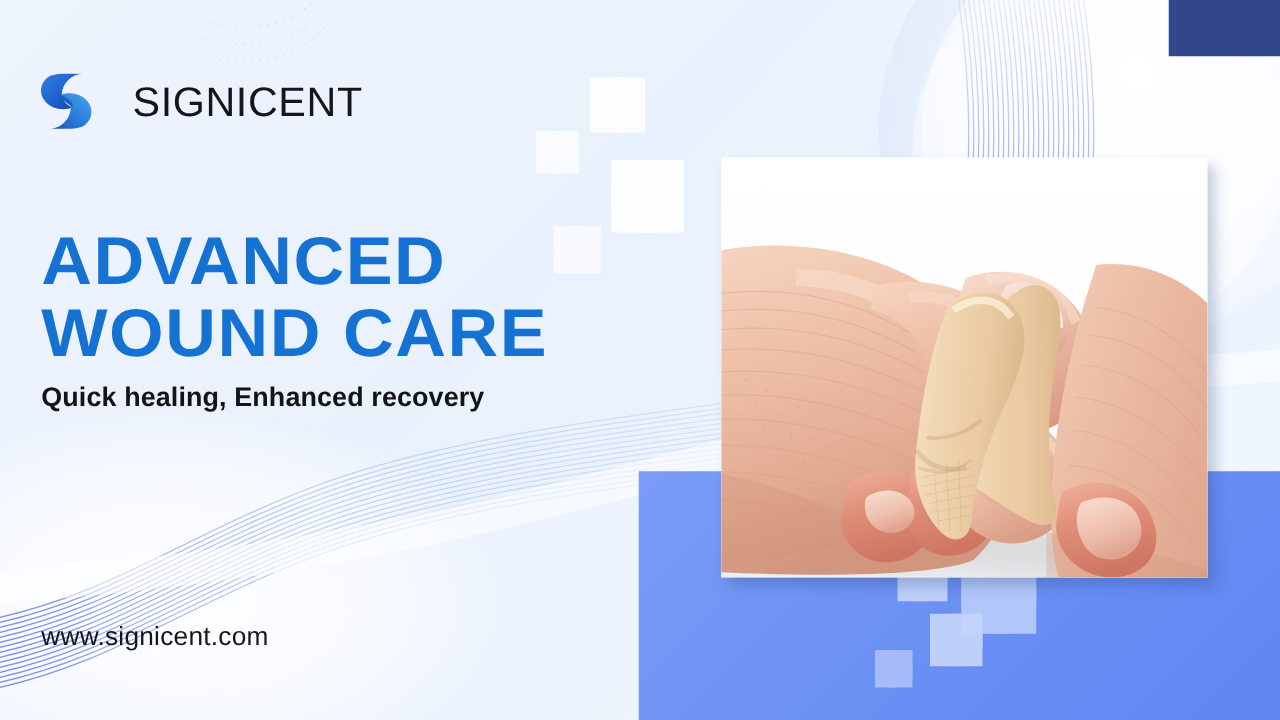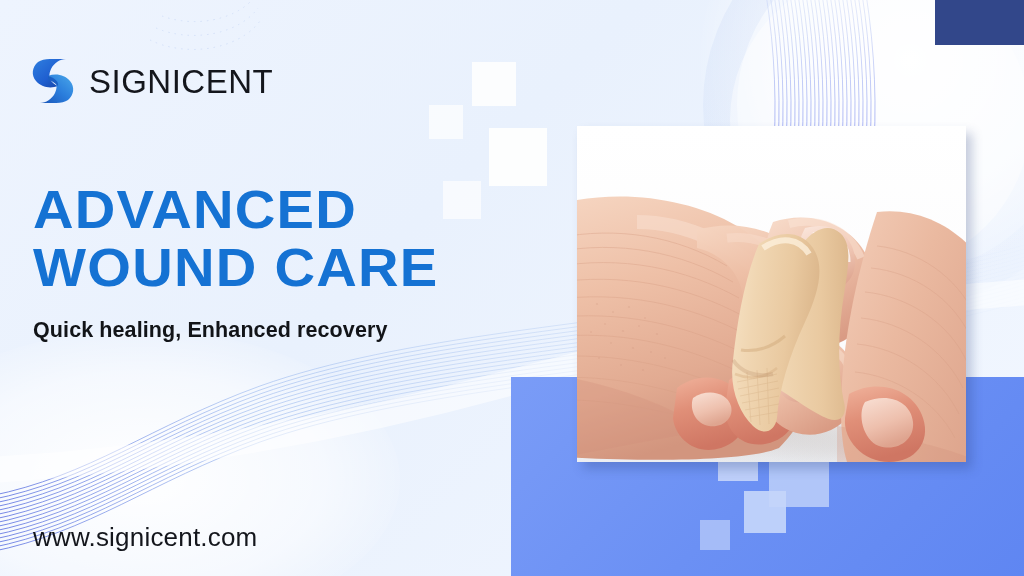--- a/index.html
+++ b/index.html
@@ -51,21 +51,21 @@
     position:absolute; left:577px; top:126px; width:389px; height:336px;
     background:#ffffff;
     box-shadow:6px 7px 10px rgba(40,60,120,0.26);
     overflow:hidden;
   }
   #photo-card svg { display:block; width:100%; height:100%; }
 
   
   #brand {
     position:absolute; left:30px; top:57px;
-    display:flex; align-items:center; gap:13px;
+    display:flex; align-items:center; gap:30px;
   }
   #logo-mark { width:46px; height:48px; flex:0 0 auto; }
   #brand-name {
     font-size:33px; letter-spacing:0.5px; color:#14161c;
     font-weight:400; line-height:1;
     font-family:"Liberation Sans", sans-serif;
   }
 
   
   #headline {
@@ -76,34 +76,33 @@
     font-weight:bold;
     font-size:54px;
     line-height:58px;
     letter-spacing:1.2px;
     color:#1572d3;
     white-space:nowrap;
     transform:scaleX(1.04);
     transform-origin:left center;
   }
   #subtitle {
-    margin-top:22px;
+    margin-top:10px;
     font-size:21.5px;
     font-weight:bold;
     color:#121418;
     letter-spacing:0.1px;
     white-space:nowrap;
   }
 
   
   #site-url {
     position:absolute; left:33px; top:498px;
-    font-size:26px; color:#14161c; font-weight:400;
+    font-size:21px; color:#14161c; font-weight:400;
     letter-spacing:0.2px;
-    margin-top:24px;
   }
 </style>
 </head>
 <body>
 
 <div id="slide">
 
   <div class="glow glow-a"></div>
   <div class="glow glow-b"></div>
 

